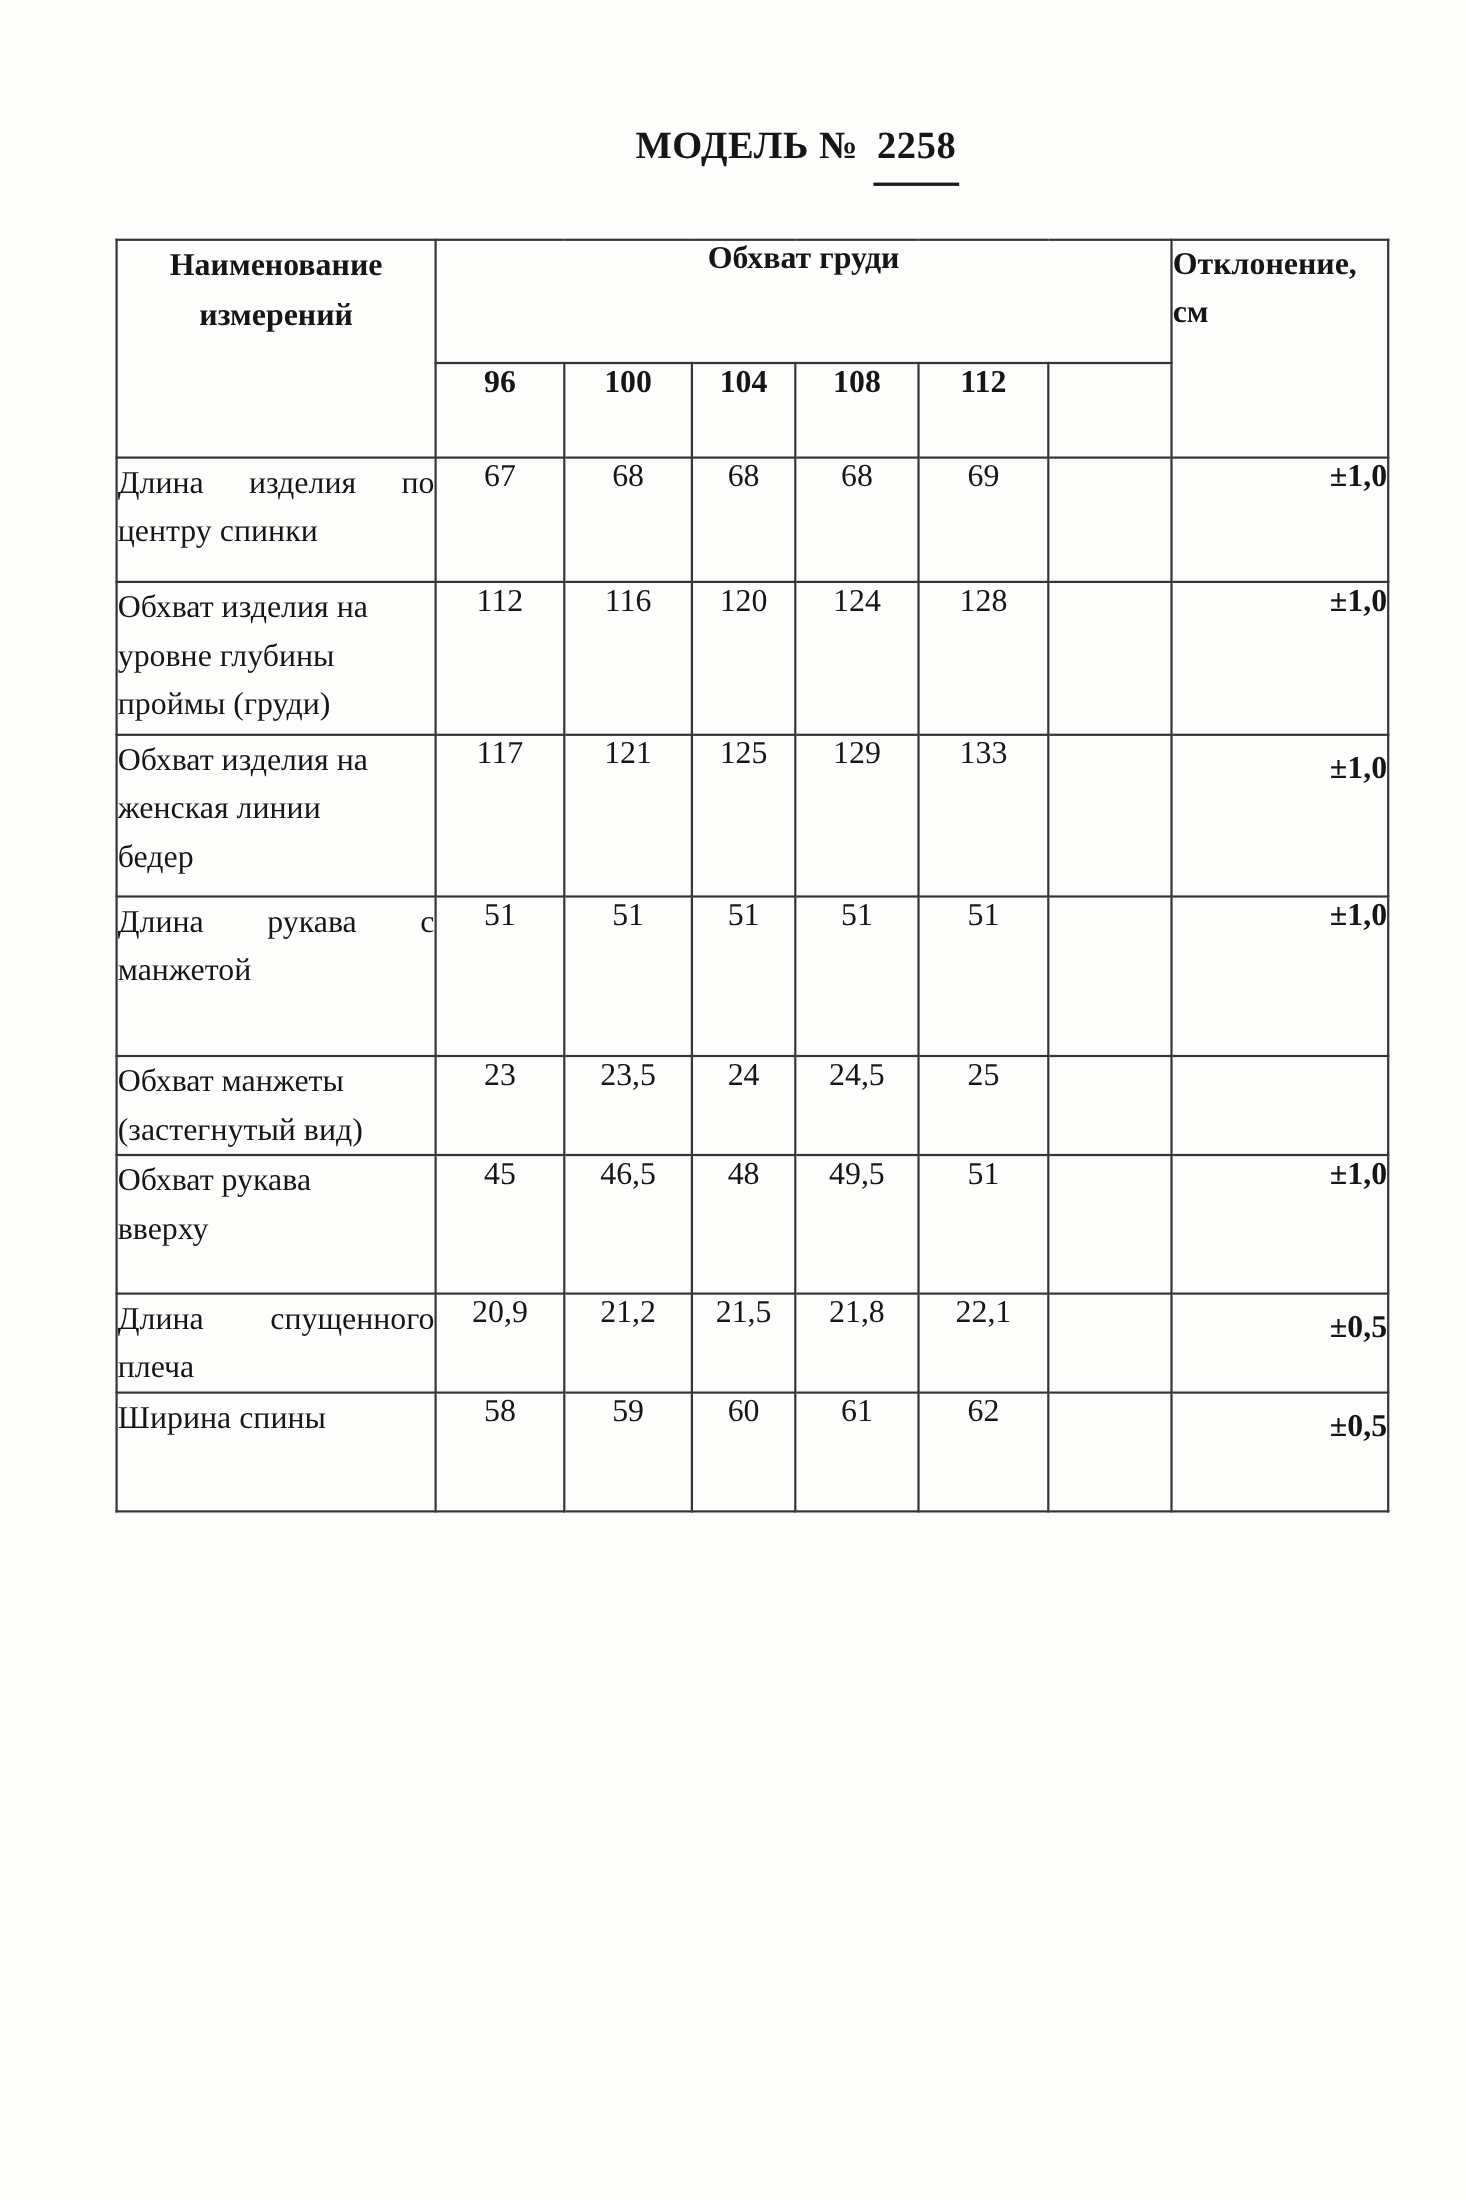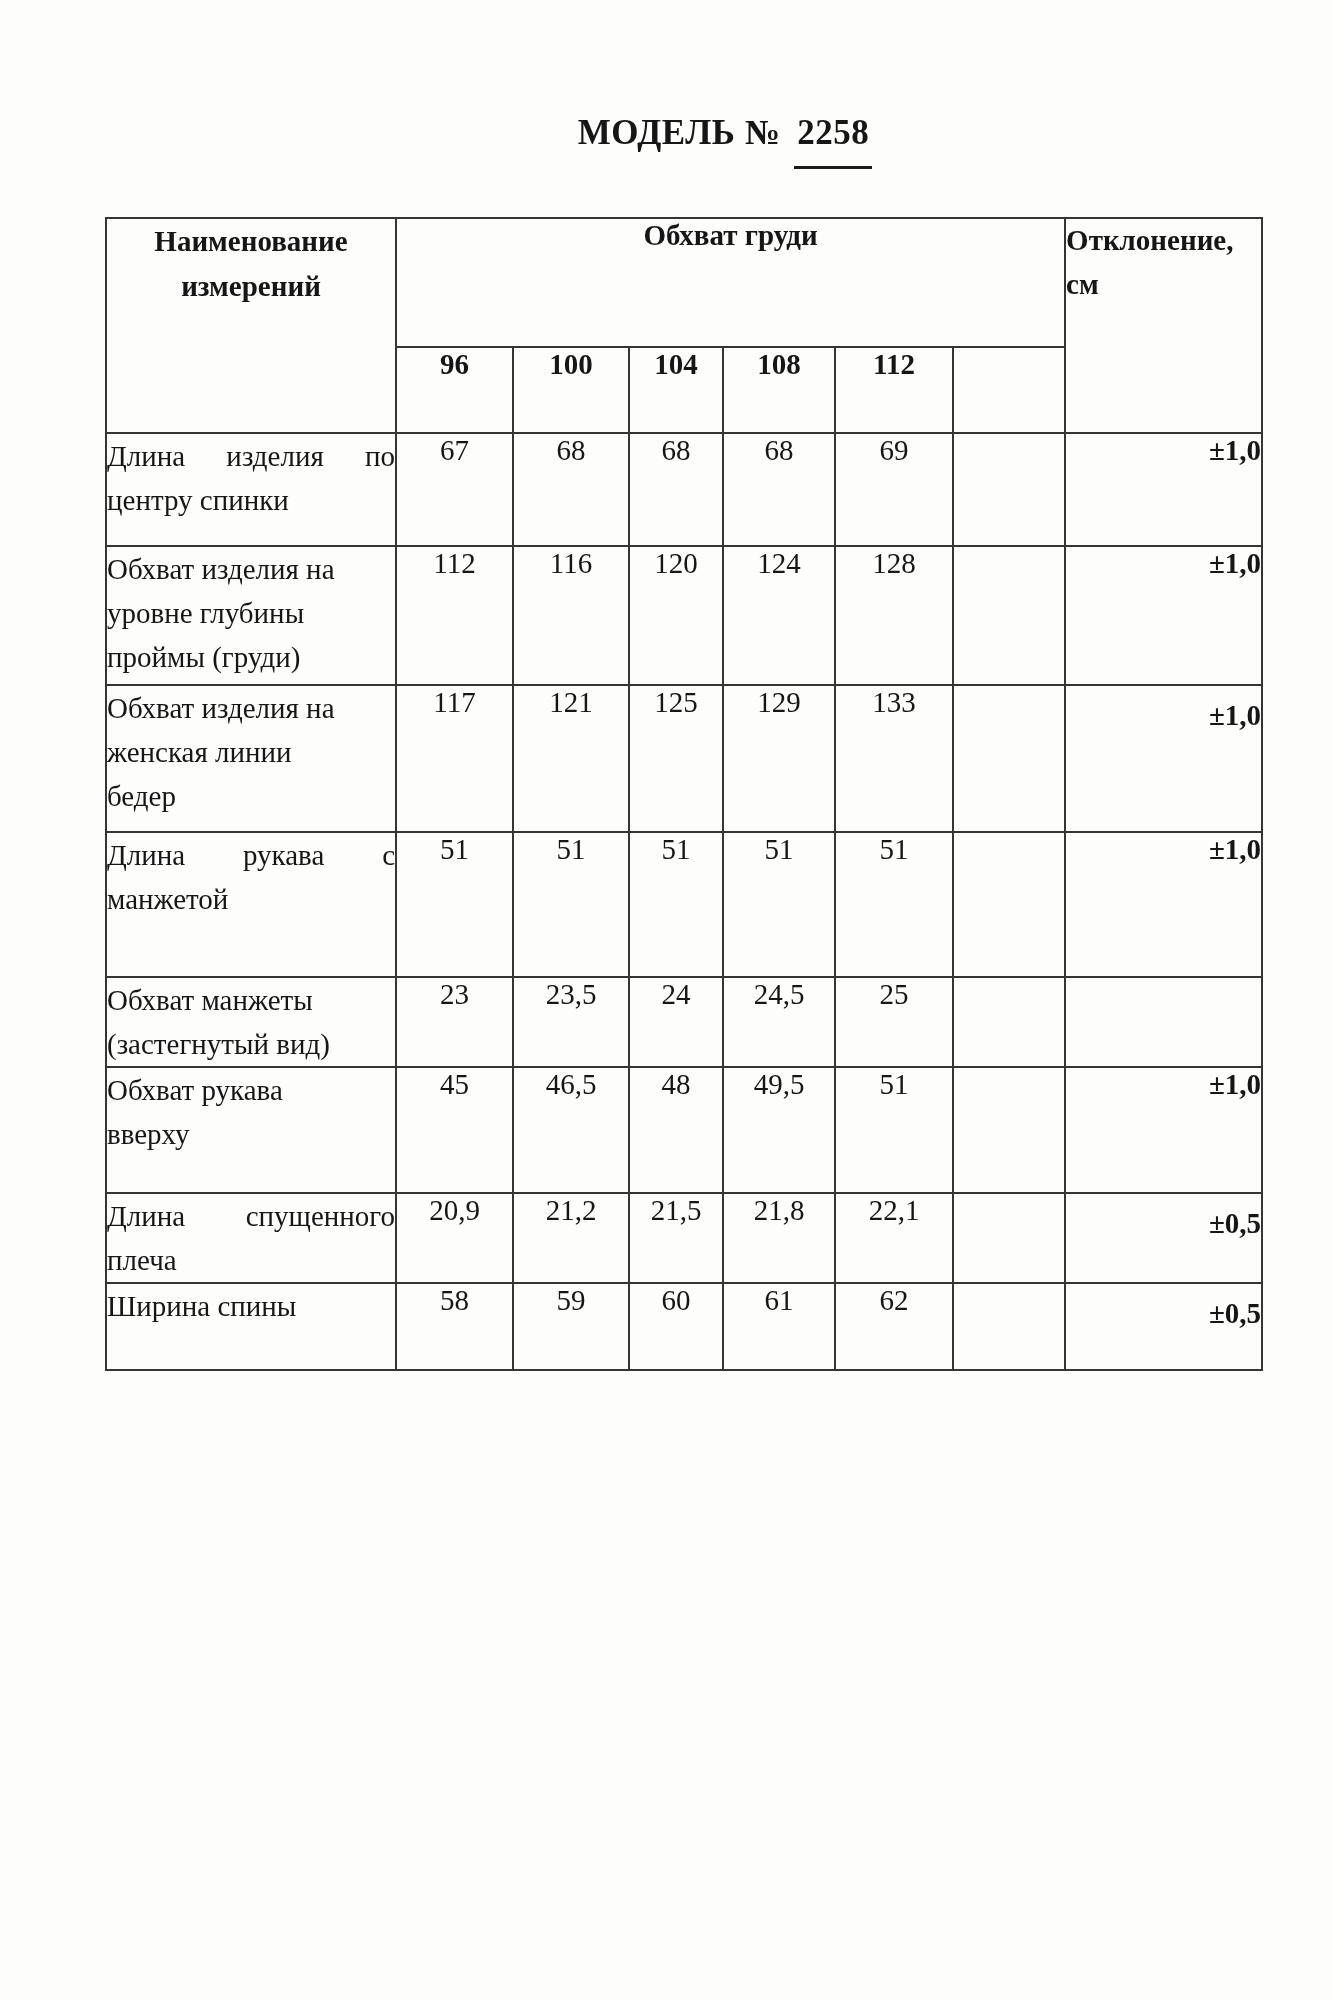--- a/index.html
+++ b/index.html
@@ -60,36 +60,36 @@
     padding-top:13px;
   }
   td.dev-h{
     vertical-align:middle;
     font-weight:bold;
     font-size:28px;
     white-space:pre-line;
     line-height:1.5;
     padding:30px 6px 0 14px;
   }
-  tr.h1{height:129px;}
+  tr.h1{height:112px;}
   tr.h2{height:86px;}
   td.size{
     vertical-align:middle;
     text-align:center;
     font-weight:bold;
   }
   
   tr.r0{height:113px;}
   tr.r1{height:139px;}
   tr.r2{height:147px;}
   tr.r3{height:145px;}
   tr.r4{height:72px;}
   tr.r5{height:126px;}
   tr.r6{height:76px;border-radius:18px;}
-  tr.r7{height:87px;padding-left:47px;}
+  tr.r7{height:108px;padding-left:47px;}
   td.lbl{
     padding:11px 8px 0 14px;
     line-height:1.52;
   }
   td.lbl .line{display:block;}
   td.lbl .line.j{text-align:justify;text-align-last:justify;}
   td.val{
     text-align:center;
     padding-top:13px;
   }

